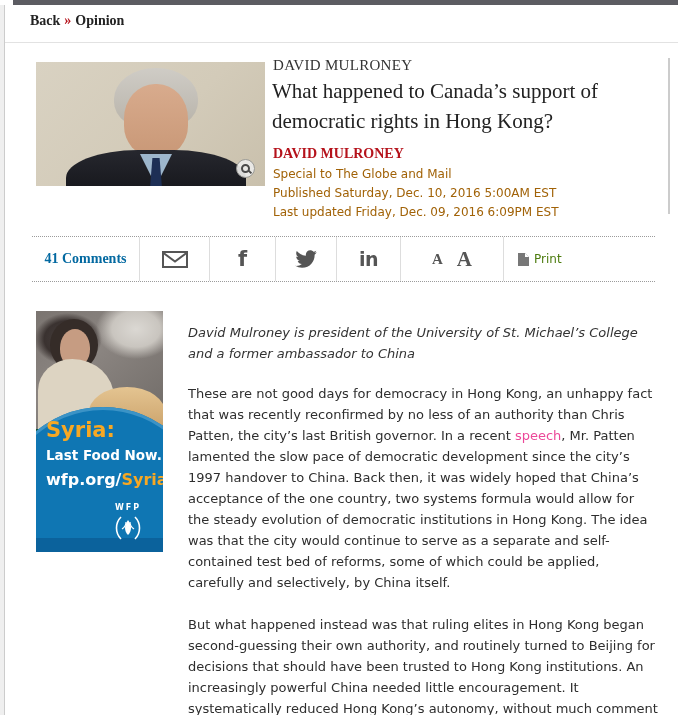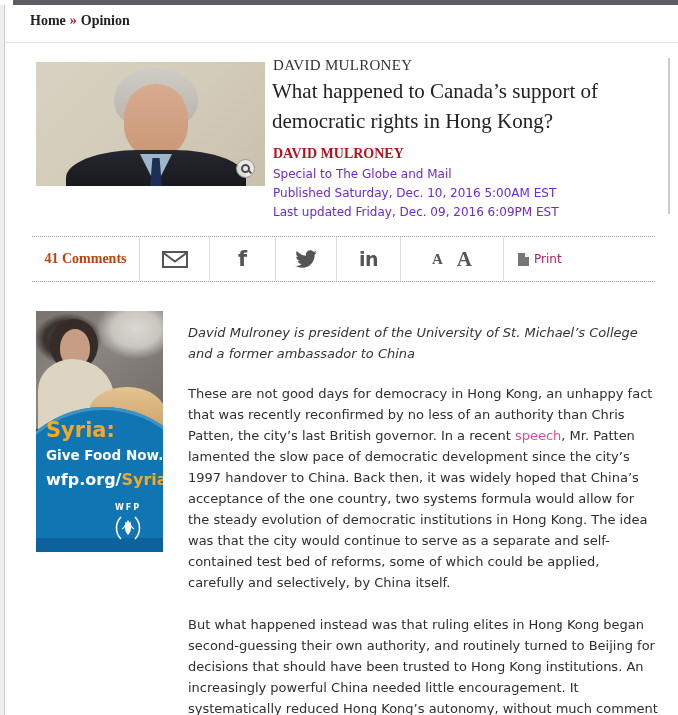--- a/index.html
+++ b/index.html
@@ -37,36 +37,36 @@
   .mag-ring{position:absolute;left:4px;top:4px;width:5px;height:5px;border:2px solid #4a4a4a;border-radius:50%;}
   .mag-handle{position:absolute;left:11px;top:11px;width:4px;height:2px;background:#4a4a4a;transform:rotate(45deg);}
 
   
   .kicker{position:absolute;left:273px;top:57px;font-family:"Liberation Serif",serif;
     font-size:15px;color:#333;letter-spacing:.3px;}
   .headline{position:absolute;left:272px;top:76px;width:396px;font-family:"Liberation Serif",serif;
     font-size:21px;line-height:30px;color:#222;font-weight:normal;margin:0;}
   .byline{position:absolute;left:273px;top:146px;font-family:"Liberation Serif",serif;
     font-size:14px;font-weight:bold;color:#b5121b;text-decoration:none;}
-  .meta{position:absolute;left:273px;top:165px;font-size:12px;line-height:18px;color:#6d28d9;}
+  .meta{position:absolute;left:273px;top:165px;font-size:12px;line-height:18px;color:#a16207;}
   .meta div{margin-bottom:1px;}
 
   
   .sharebar{position:absolute;left:32px;top:236px;width:623px;height:44px;
     border-top:1px dotted #9b9b9b;border-bottom:1px dotted #9b9b9b;display:flex;align-items:stretch;}
   .share-item{display:flex;align-items:center;justify-content:center;border-right:1px solid #ddd;color:#555;}
   .share-item:last-child{border-right:none;justify-content:flex-start;padding-left:14px;}
   .w-comments{width:107px;}.w-email{width:69px;}.w-fb{width:65px;}.w-tw{width:60px;}
   .w-in{width:63px;}.w-font{width:102px;}.w-print{flex:1;}
-  .comments-label{font-family:"Liberation Serif",serif;font-weight:bold;font-size:14px;color:#c2410c;}
+  .comments-label{font-family:"Liberation Serif",serif;font-weight:bold;font-size:14px;color:#0369a1;}
   .fb-glyph{font-weight:bold;font-size:21px;color:#555;font-family:"DejaVu Sans",sans-serif;}
   .in-glyph{font-weight:bold;font-size:19px;color:#555;letter-spacing:-0.5px;}
   .font-a-small{font-family:"Liberation Serif",serif;font-weight:bold;font-size:15px;color:#555;margin-right:14px;}
   .font-a-big{font-family:"Liberation Serif",serif;font-weight:bold;font-size:21px;color:#555;}
-  .print-label{font-size:12px;color:#be185d;margin-left:5px;}
+  .print-label{font-size:12px;color:#4d7c0f;margin-left:5px;}
   .icon-svg{display:block;}
 
   
   .ad{position:absolute;left:36px;top:311px;width:127px;height:241px;overflow:hidden;background:#14532d;cursor:pointer;}
   .ad-photo{position:absolute;left:0;top:0;width:127px;height:118px;
     background:
       radial-gradient(40px 30px at 100px 18px,#dbd8d3 0%,#c9c5bf 60%,rgba(201,197,191,0) 100%),
       radial-gradient(34px 26px at 32px 28px,#4a4240 0%,#3a3230 70%,rgba(58,50,48,0) 100%),
       linear-gradient(140deg,#7a7470 0%,#8b8581 40%,#6f6a66 100%);}
   .ad-hair{position:absolute;left:14px;top:8px;width:48px;height:52px;border-radius:50%;background:#352c28;}
@@ -94,21 +94,21 @@
   .article a.body-link{color:#ec4899;text-decoration:none;}
 </style>
 </head>
 <body>
 
 <div class="topbar"></div>
 <div class="left-gutter"></div>
 <div class="right-edge-line"></div>
 
 <nav class="breadcrumb">
-  <a href="#">Home</a><span class="crumb-sep">»</span><a href="#">Opinion</a>
+  <a href="#">Back</a><span class="crumb-sep">»</span><a href="#">Opinion</a>
 </nav>
 <div class="breadcrumb-rule"></div>
 
 <div class="photo">
   <div class="hair"></div>
   <div class="face"></div>
   <div class="suit"></div>
   <div class="shirt"></div>
   <div class="tie"></div>
   <span class="photo-zoom">
@@ -164,21 +164,21 @@
   <div class="ad-photo">
     <div class="ad-hair"></div>
     <div class="ad-face"></div>
     <div class="ad-coat"></div>
     <div class="ad-bucket"></div>
   </div>
   <div class="ad-circle"></div>
   <div class="ad-band"></div>
   <div class="ad-text">
     <div class="ad-line1">Syria:</div>
-    <div class="ad-line2">Give Food Now.</div>
+    <div class="ad-line2">Last Food Now.</div>
     <div class="ad-url"><span>wfp.org/</span><span class="orange">Syria</span></div>
   </div>
   <div class="wfp-logo">
     <div class="wfp-word">WFP</div>
     <svg class="wfp-emblem" width="30" height="30" viewBox="0 0 30 30">
       <path d="M8 4 C2 10 2 20 8 26" fill="none" stroke="#fff" stroke-width="1.6"></path>
       <path d="M22 4 C28 10 28 20 22 26" fill="none" stroke="#fff" stroke-width="1.6"></path>
       <path d="M15 22 C11 18 11 12 15 7 C19 12 19 18 15 22 z" fill="#fff"></path>
       <path d="M9 16 C12 14 13 12 13 9 M21 16 C18 14 17 12 17 9" fill="none" stroke="#fff" stroke-width="1.2"></path>
     </svg>

